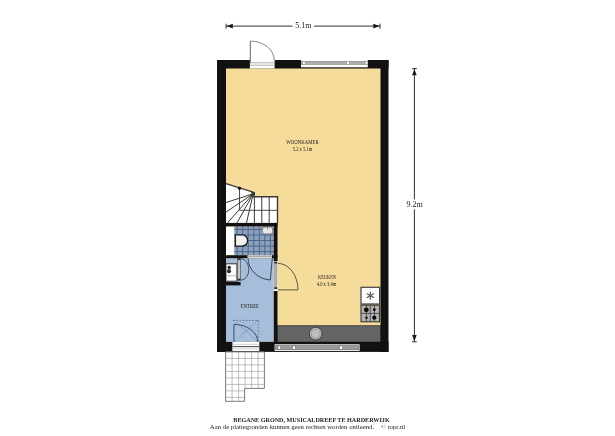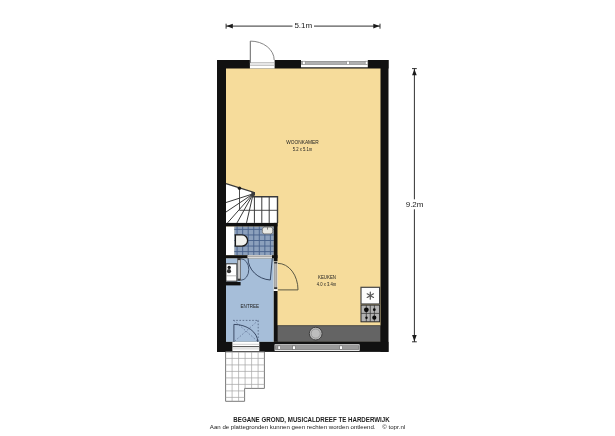--- a/index.html
+++ b/index.html
@@ -1,17 +1,17 @@
 <!DOCTYPE html>
 <html><head>
 <meta charset="utf-8">
 <style>
 html,body{margin:0;padding:0;background:#ffffff;}
 #page{position:relative;width:615px;height:436px;background:#ffffff;overflow:hidden;
- font-family:Liberation Sans, sans-serif;}
+ font-family:Liberation Serif, serif;}
 svg{position:absolute;left:0;top:0;}
 </style>
 </head>
 <body>
 <div id="page">
 <svg width="615" height="436" viewBox="0 0 615 436">
 
   <rect x="0" y="0" width="615" height="436" fill="#ffffff"></rect>
 
   <rect x="221" y="64" width="164" height="283" fill="#f6dc9b"></rect>

